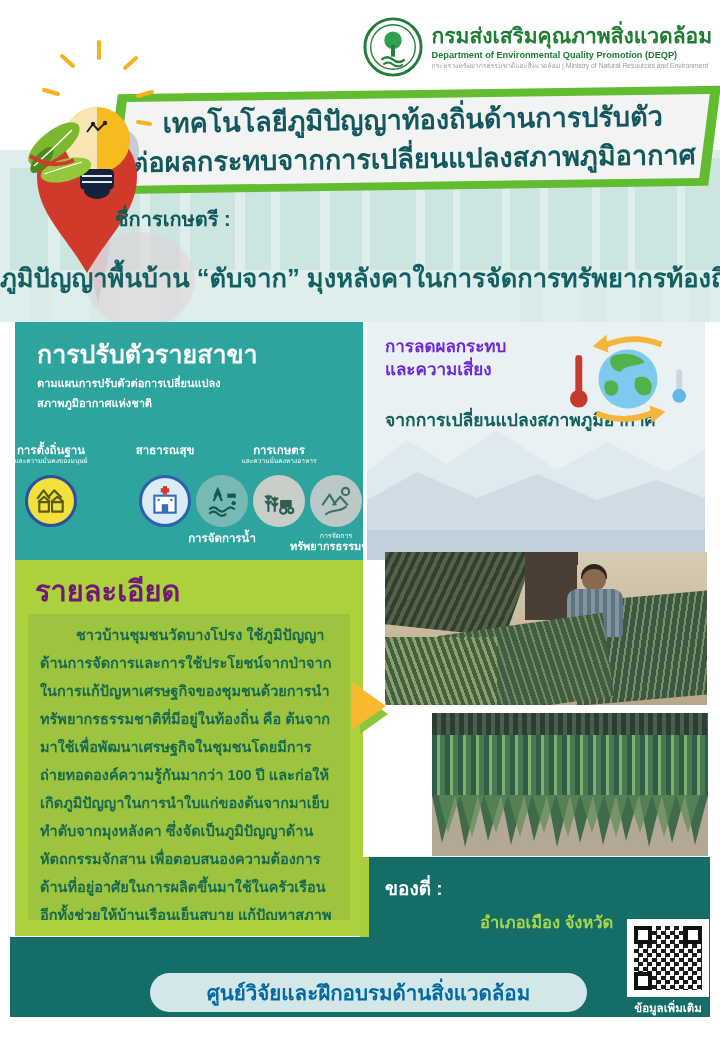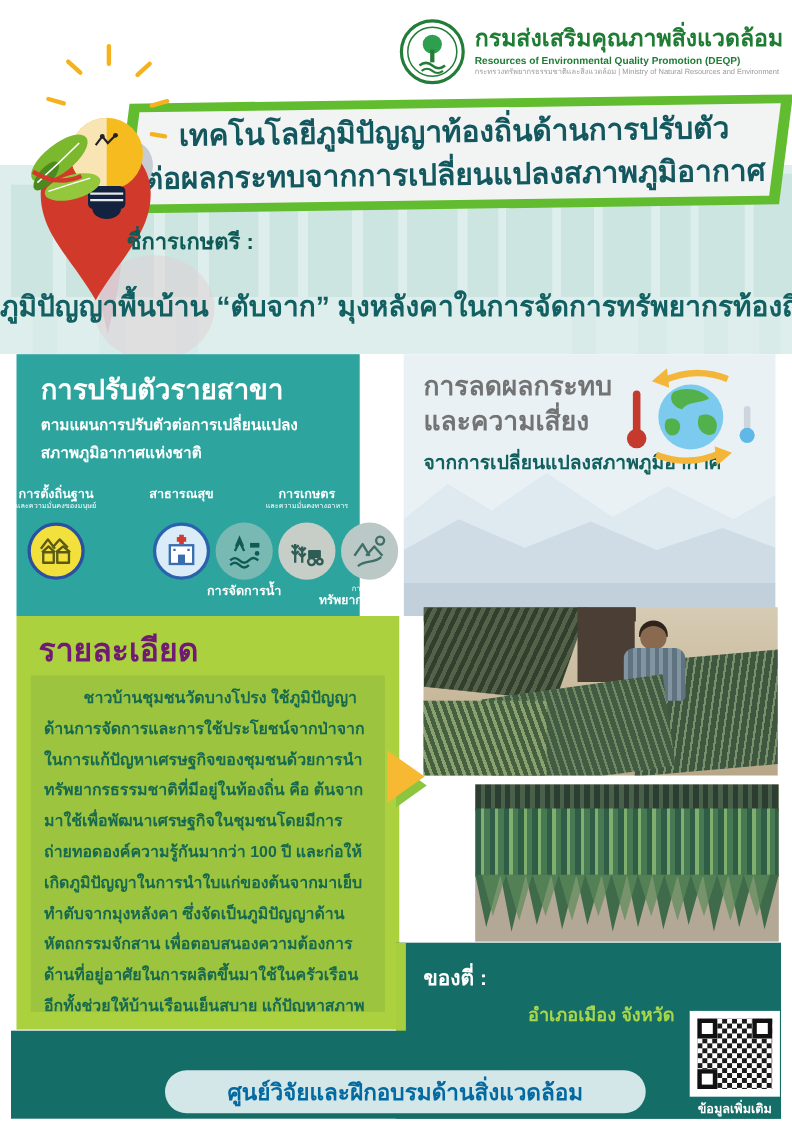--- a/index.html
+++ b/index.html
@@ -27,23 +27,23 @@
 
   
   .pin-illu { position:absolute; left:2px; top:28px; width:172px; height:300px; z-index:4; }
 
   
   .tech-label { position:absolute; left:115px; top:203px; color:#0f5a57; font-weight:bold; font-size:20px; z-index:5; }
   .tech-name  { position:absolute; left:0; top:258px; width:720px; text-align:center;
                 color:#126061; font-weight:bold; font-size:25.5px; z-index:5; white-space:nowrap; }
 
   
-  .adapt-box { position:absolute; left:15px; top:322px; width:312px; height:238px; background:#2da49e; z-index:5; }
+  .adapt-box { position:absolute; left:15px; top:322px; width:348px; height:238px; background:#2da49e; z-index:5; }
   .adapt-title { position:absolute; left:22px; top:12px; color:#ffffff; font-weight:bold; font-size:25px; }
-  .adapt-sub { position:absolute; left:22px; top:52px; color:#ffffff; font-size:14px; line-height:1.8; font-weight:bold; }
+  .adapt-sub { position:absolute; left:22px; top:52px; color:#ffffff; font-size:11px; line-height:1.8; font-weight:bold; }
   .sectors { position:absolute; left:6px; top:122px; width:340px; height:114px; }
   .sector { position:absolute; width:56px; top:0; height:114px; }
   .sector .circle { position:absolute; top:31px; left:2px; width:52px; height:52px; border-radius:50%;
                     display:flex; align-items:center; justify-content:center; }
   .s1 .circle { background:#f2e13c; border:3px solid #2b50a0; }
   .s2 .circle { background:#5fa7a3; }
   .s3 .circle { background:#d9ecf8; border:3px solid #2b62ad; }
   .s4 .circle { background:#79b9b4; }
   .s5 .circle { background:#c7cdc7; }
   .s6 .circle { background:#bac9c6; }
@@ -51,21 +51,21 @@
   .slabel.top { top:0; }
   .slabel.bottom { top:88px; }
   .slabel .main { display:block; font-weight:bold; font-size:11.5px; white-space:nowrap; }
   .slabel .sub  { display:block; font-size:6.6px; white-space:nowrap; }
   .s6 .slabel .main { font-size:7px; font-weight:normal; }
   .s6 .slabel .sub  { font-size:11px; font-weight:bold; }
 
   
   .mitig-box { position:absolute; left:367px; top:322px; width:338px; height:238px; background:#e9f1f5; overflow:hidden; z-index:5; }
   .mitig-mtn { position:absolute; left:0; bottom:0; width:338px; height:238px; }
-  .mitig-title { position:absolute; left:18px; top:14px; color:#737373; font-weight:bold; font-size:24px; line-height:1.35; }
+  .mitig-title { position:absolute; left:18px; top:14px; color:#6d28d9; font-weight:bold; font-size:17px; line-height:1.35; }
   .mitig-sub { position:absolute; left:18px; top:84px; color:#11605e; font-size:17.5px; font-weight:bold; }
   .globe { position:absolute; right:12px; top:8px; width:128px; height:100px; }
   .hot { position:absolute; left:0; top:168px; width:100%; text-align:center;
          color:#157a6e; font-weight:bold; font-size:16.5px; }
 
   
   .details-box { position:absolute; left:15px; top:560px; width:348px; height:376px; background:#abd13f; z-index:5; }
   .details-title { position:absolute; left:20px; top:8px; color:#701a75; font-weight:bold; font-size:29px; }
   .details-panel { position:absolute; left:13px; top:54px; width:322px; height:306px; background:#9cc43e; overflow:hidden; }
   .details-panel p { padding:8px 12px; color:#17694f; font-size:14.5px; line-height:1.93; text-indent:36px; font-weight:bold; }
@@ -165,21 +165,21 @@
     <svg class="emblem" viewBox="0 0 64 64">
       <circle cx="32" cy="32" r="29" fill="#ffffff" stroke="#237c38" stroke-width="3"></circle>
       <circle cx="32" cy="32" r="23" fill="none" stroke="#237c38" stroke-width="1.4"></circle>
       <circle cx="32" cy="25" r="9" fill="#2e9e4f"></circle>
       <rect x="30" y="30" width="4" height="12" fill="#237c38"></rect>
       <path d="M20,45 q6,-5 12,0 t12,0" fill="none" stroke="#237c38" stroke-width="2.4"></path>
       <path d="M22,50 q5,-4 10,0 t10,0" fill="none" stroke="#237c38" stroke-width="2"></path>
     </svg>
     <div class="logo-text">
       <span class="logo-th">กรมส่งเสริมคุณภาพสิ่งแวดล้อม</span>
-      <span class="logo-en">Resources of Environmental Quality Promotion (DEQP)</span>
+      <span class="logo-en">Department of Environmental Quality Promotion (DEQP)</span>
       <span class="logo-sub">กระทรวงทรัพยากรธรรมชาติและสิ่งแวดล้อม | Ministry of Natural Resources and Environment</span>
     </div>
   </div>
 
   <div class="banner">
     <div class="banner-inner">
       <div class="banner-text">
         <div>เทคโนโลยีภูมิปัญญาท้องถิ่นด้านการปรับตัว</div>
         <div>ต่อผลกระทบจากการเปลี่ยนแปลงสภาพภูมิอากาศ</div>
       </div>

